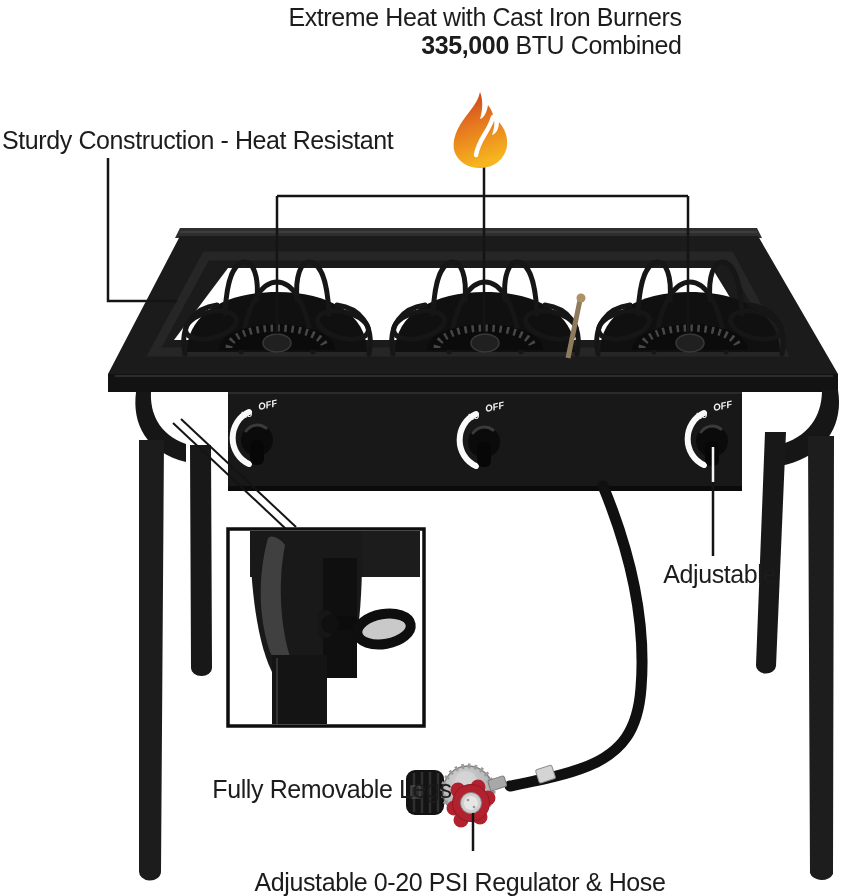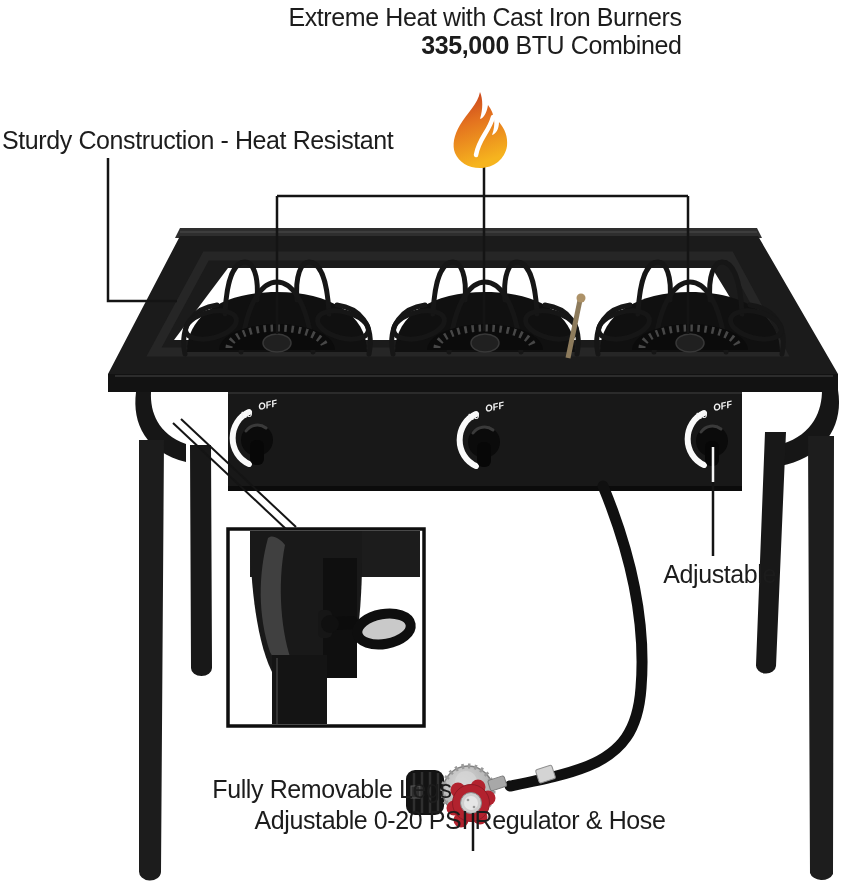--- a/index.html
+++ b/index.html
@@ -7,21 +7,21 @@
     position:relative;width:843px;height:896px;background:#ffffff;overflow:hidden;
     font-family:"Liberation Sans", sans-serif;color:#1a1a1a;
   }
   .label{position:absolute;font-size:25px;letter-spacing:-0.4px;line-height:28px;color:#1c1c1c;white-space:nowrap;}
   .centered{transform:translateX(-50%);text-align:right;}
   #banner{top:3px;left:485px;}
   #banner .bold{font-weight:bold;}
   #sturdy-label{top:126px;left:2px;}
   #heat-dial-label{top:560px;left:646px;line-height:29px;white-space:normal;width:130px;text-align:right;}
   #legs-label{top:735px;left:332px;margin-top:40px;}
-  #regulator-label{top:806px;left:460px;}
+  #regulator-label{top:868px;left:460px;}
   svg{position:absolute;top:0;left:0;}
   svg text.dial-txt{font-family:"Liberation Sans",sans-serif;font-size:9.5px;font-weight:bold;font-style:italic;fill:#f4f4f4;}
 </style>
 </head>
 <body>
 
 <div id="canvas">
 
   <svg width="843" height="896" viewBox="0 0 843 896">
     <defs>

